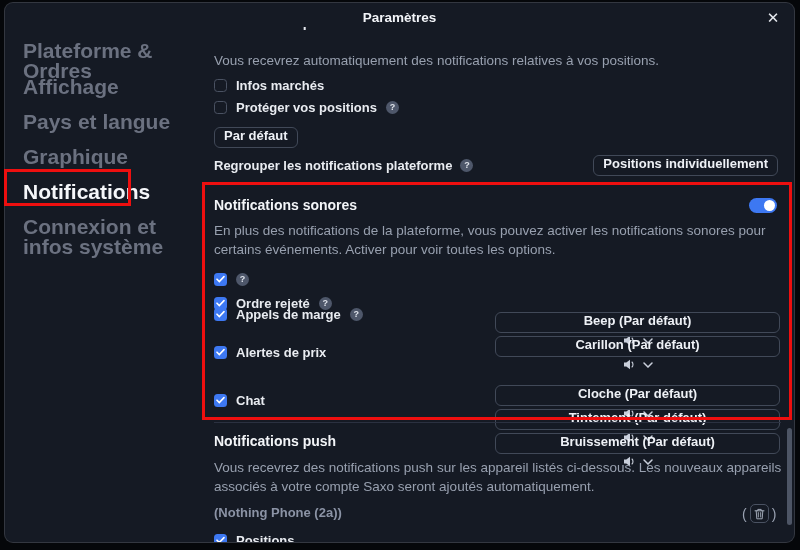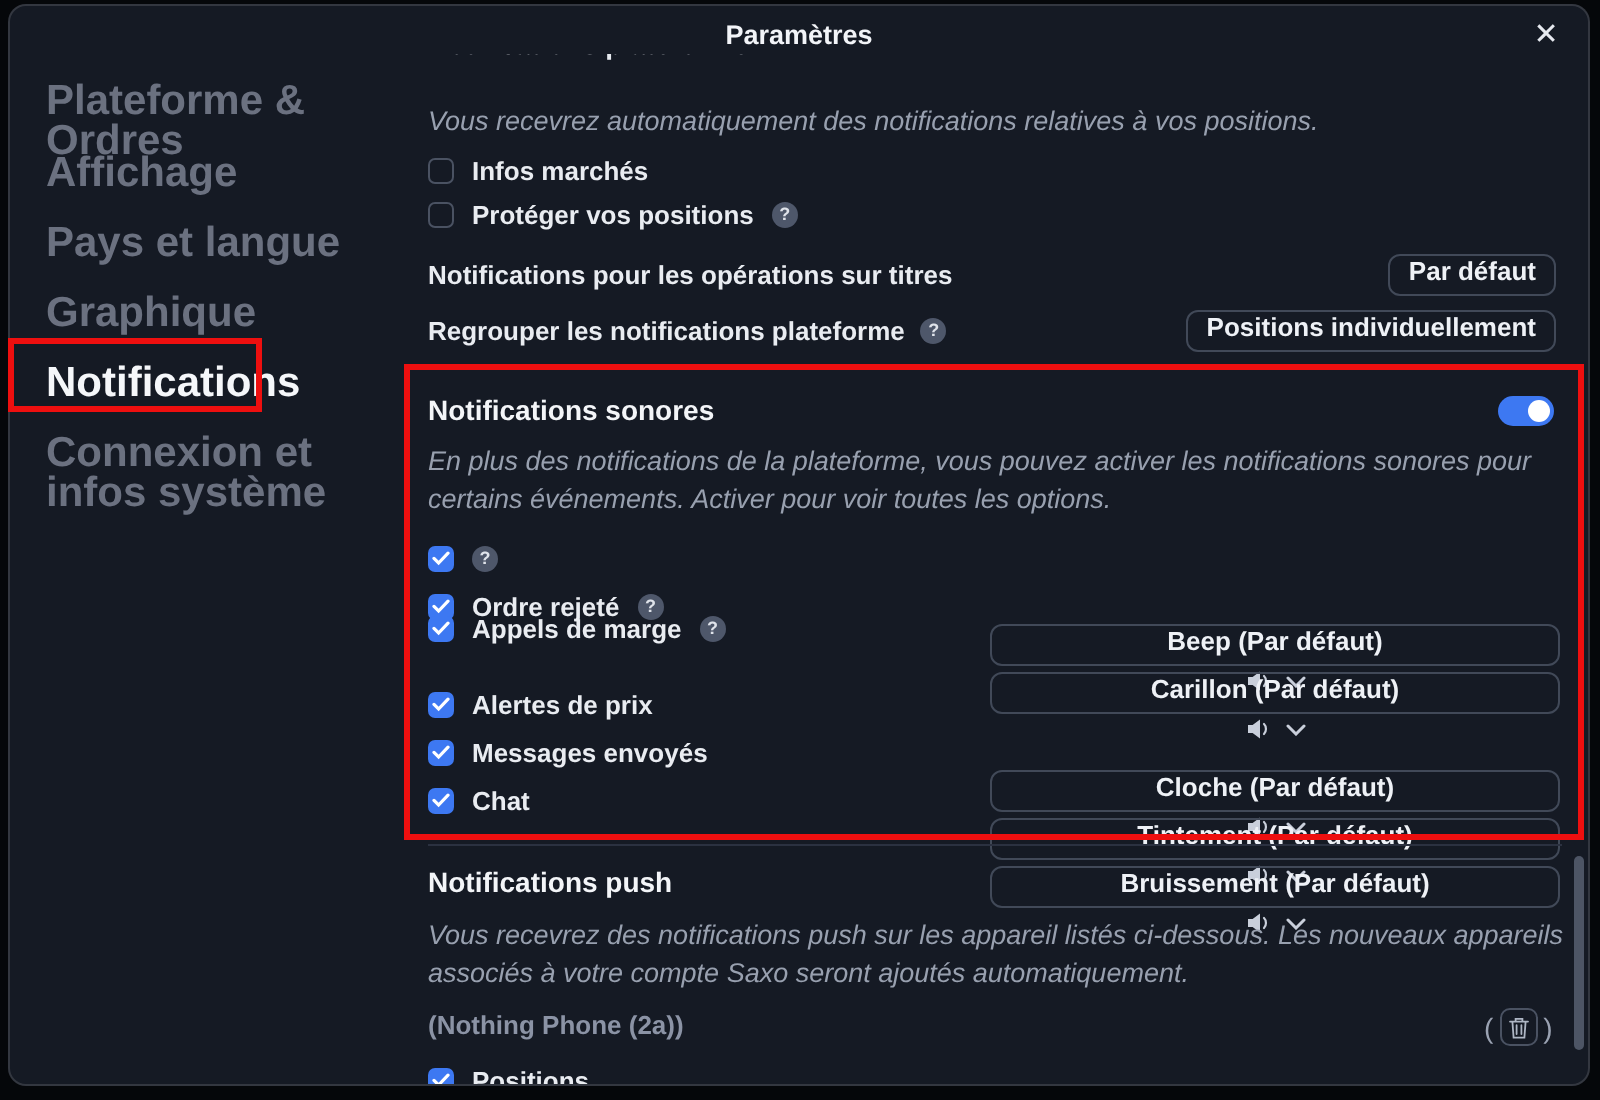--- a/index.html
+++ b/index.html
@@ -11,21 +11,21 @@
   .titlebar{position:absolute;left:0;top:0;width:100%;height:30px;}
   .title{position:absolute;left:0;top:7px;width:100%;text-align:center;color:#f2f4f8;
          font-size:13.5px;font-weight:700;}
   .close-btn{position:absolute;right:12px;top:6px;width:18px;height:18px;background:none;border:none;
              color:#e6e9ef;font-size:15px;line-height:18px;padding:0;cursor:pointer;}
   
   .nav-item{position:absolute;left:18px;width:180px;color:#6b7180;font-size:21px;font-weight:700;
             line-height:20px;cursor:pointer;background:none;border:none;text-align:left;padding:0;}
   .nav-item.active{color:#f5f7fa;}
   
-  .para{position:absolute;color:#98a0af;font-size:13.5px;line-height:19px;font-style:italic;}
+  .para{position:absolute;color:#98a0af;font-size:13.5px;line-height:19px;}
   .sec-heading{position:absolute;color:#f3f5f8;font-size:14px;font-weight:700;}
   .clip-head{position:absolute;left:209px;top:24px;width:320px;height:8px;overflow:hidden;}
   .clip-head span{display:block;margin-top:-13px;color:#e7eaf0;font-size:14px;font-weight:700;}
   
   .cbrow{position:absolute;display:flex;align-items:center;gap:9px;height:18px;}
   .cb{width:13px;height:13px;border-radius:3.5px;box-sizing:border-box;border:1.5px solid #4a5262;
       background:transparent;flex:0 0 auto;display:inline-flex;align-items:center;justify-content:center;
       padding:0;cursor:pointer;}
   .cb.checked{background:#3d78f2;border:none;}
   .cb-label{color:#e9ecf1;font-size:13px;font-weight:600;}
@@ -89,23 +89,20 @@
       <button class="cb"></button>
       <span class="cb-label">Infos marchés</span>
     </div>
     <div class="cbrow" style="left:209px;top:95px;">
       <button class="cb"></button>
       <span class="cb-label">Protéger vos positions</span>
       <button class="help">?</button>
     </div>
 
     <div class="field-row" style="top:123px;">
-      <span class="field-label">
-        <span>Notifications pour les opérations sur titres</span>
-      </span>
       <button class="pill">
         <span>Par défaut</span>
         <svg width="10" height="6" viewBox="0 0 10 6">
             <path d="M1 1l4 4 4-4" stroke="#c9cfdb" stroke-width="1.5" fill="none" stroke-linecap="round"></path>
           </svg>
       </button>
     </div>
     <div class="field-row" style="top:151px;">
       <span class="field-label">
         <span>Regrouper les notifications plateforme</span>
@@ -201,28 +198,20 @@
               <path d="M9 3c1.3 1.2 1.3 3.8 0 5" stroke="#c9cfdb" stroke-width="1.1" fill="none" stroke-linecap="round"></path>
             </svg>
           <svg width="10" height="6" viewBox="0 0 10 6">
               <path d="M1 1l4 4 4-4" stroke="#c9cfdb" stroke-width="1.5" fill="none" stroke-linecap="round"></path>
             </svg>
         </span>
       </button>
     </div>
 
     <div class="sound-row" style="top:362px;">
-      <div class="cbrow">
-        <button class="cb checked">
-            <svg width="9" height="8" viewBox="0 0 9 8">
-              <path d="M1 4.2l2.3 2.3L8 1.6" stroke="#fff" stroke-width="1.6" fill="none" stroke-linecap="round"></path>
-            </svg>
-          </button>
-        <span class="cb-label">Messages envoyés</span>
-      </div>
       <button class="pill pill-sound">
         <span>Tintement (Par défaut)</span>
         <span class="pill-icons">
           <svg width="13" height="11" viewBox="0 0 13 11">
               <path d="M1 3.5h2.3L7 .8v9.4L3.3 7.5H1z" fill="#c9cfdb"></path>
               <path d="M9 3c1.3 1.2 1.3 3.8 0 5" stroke="#c9cfdb" stroke-width="1.1" fill="none" stroke-linecap="round"></path>
             </svg>
           <svg width="10" height="6" viewBox="0 0 10 6">
               <path d="M1 1l4 4 4-4" stroke="#c9cfdb" stroke-width="1.5" fill="none" stroke-linecap="round"></path>
             </svg>

